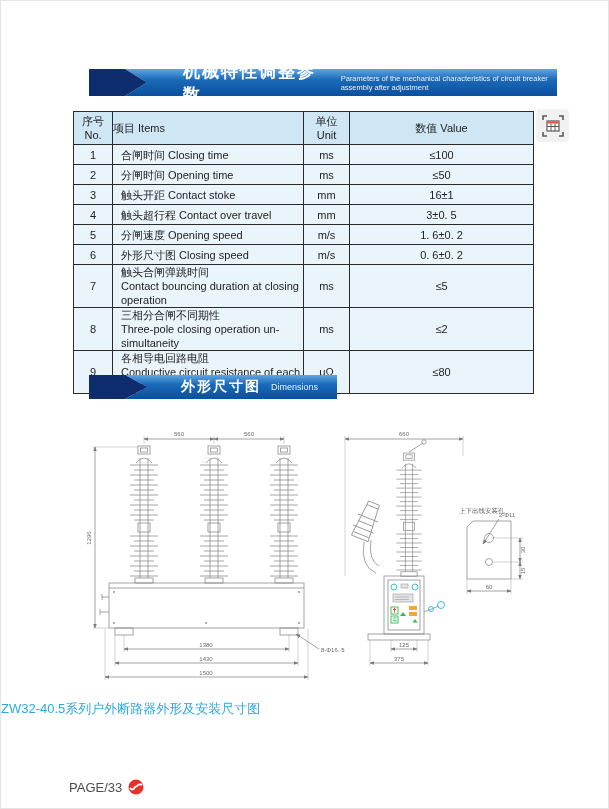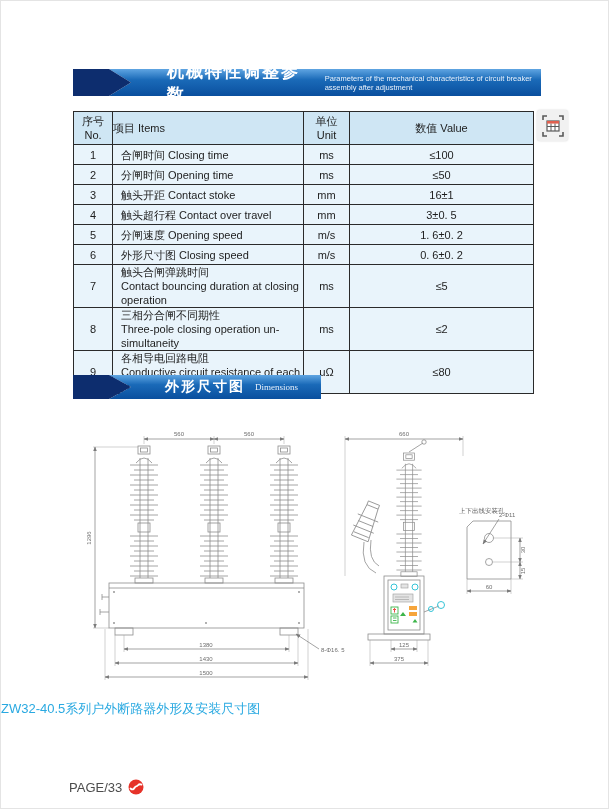--- a/index.html
+++ b/index.html
@@ -1,33 +1,33 @@
 <!DOCTYPE html>
 <html><head>
 <meta charset="utf-8">
 <style>
   html,body{margin:0;padding:0;background:#fff;}
   .page{position:relative;width:609px;height:809px;background:#ffffff;
         border:1px solid #e4e4e4;box-sizing:border-box;overflow:hidden;
         font-family:"Liberation Sans","DejaVu Sans",sans-serif;}
 
   
-  .banner{position:absolute;height:27px;}
+  .banner{position:absolute;height:27px;margin-left:16px;}
   .banner .bar{position:absolute;left:36px;right:0;top:0;bottom:0;
       background:linear-gradient(180deg,#5fa5e2 0%,#1a6ab8 40%,#0a4f9e 100%);
       clip-path:polygon(0 0,100% 0,100% 100%,0 100%,22px 50%);
       display:flex;align-items:center;}
   .banner .navy{position:absolute;left:0;top:0;width:58px;height:100%;
       background:#0d2d6e;
       clip-path:polygon(0 0,36px 0,58px 50%,36px 100%,0 100%);z-index:2;}
   .banner .zh{color:#fff;font-weight:bold;letter-spacing:2px;margin-left:58px;}
   .banner1{left:72px;top:68px;width:468px;}
   .banner1 .zh{font-size:17px;}
   .banner1 .en{color:#e8f1fb;font-size:7.5px;line-height:9px;margin-left:16px;width:232px;}
-  .banner2{left:72px;top:374px;width:248px;height:24px;font-family:Liberation Serif, serif;}
+  .banner2{left:72px;top:374px;width:248px;height:24px;}
   .banner2 .zh{font-size:14px;margin-left:56px;}
   .banner2 .en{color:#e8f1fb;font-size:9px;margin-left:10px;}
 
   
   table.spec{position:absolute;left:72px;top:110px;width:456px;
       border-collapse:collapse;table-layout:fixed;}
   table.spec th,table.spec td{border:1px solid #2a2a2a;
       font-size:11px;color:#1d1d1d;padding:0;}
   table.spec thead th{background:#cfe6f4;height:32px;font-weight:normal;}
   table.spec tbody td{background:#e9f4fb;height:19px;}

